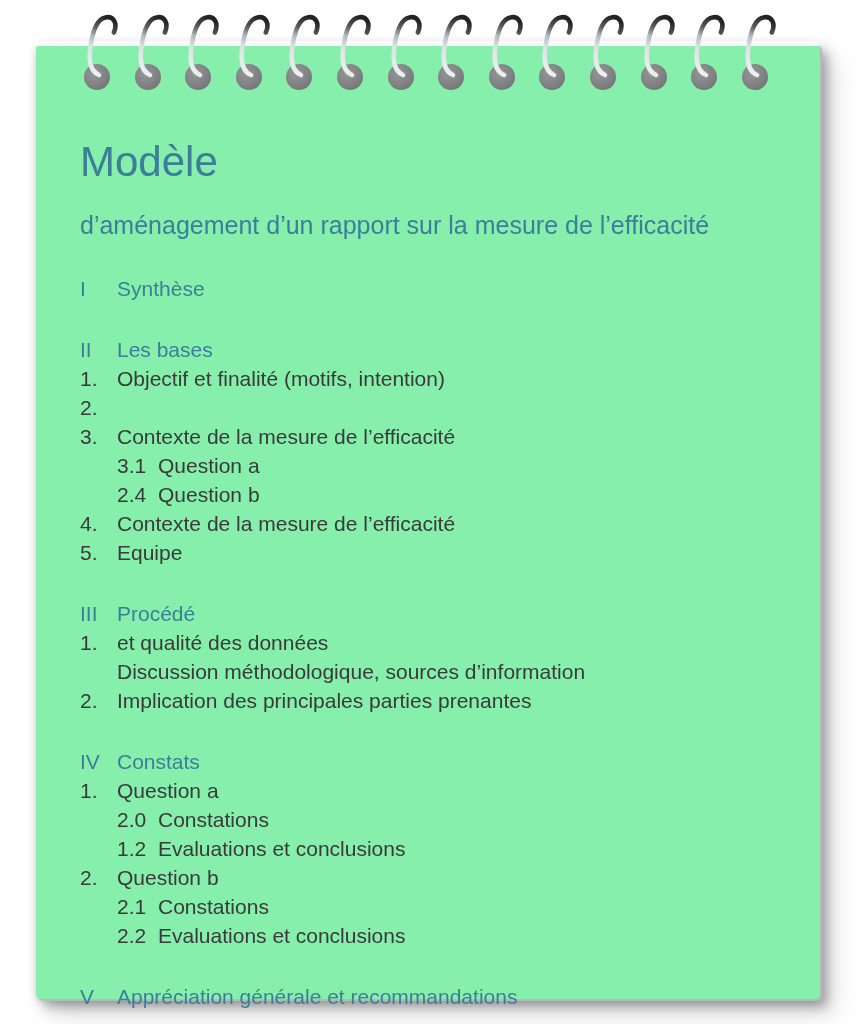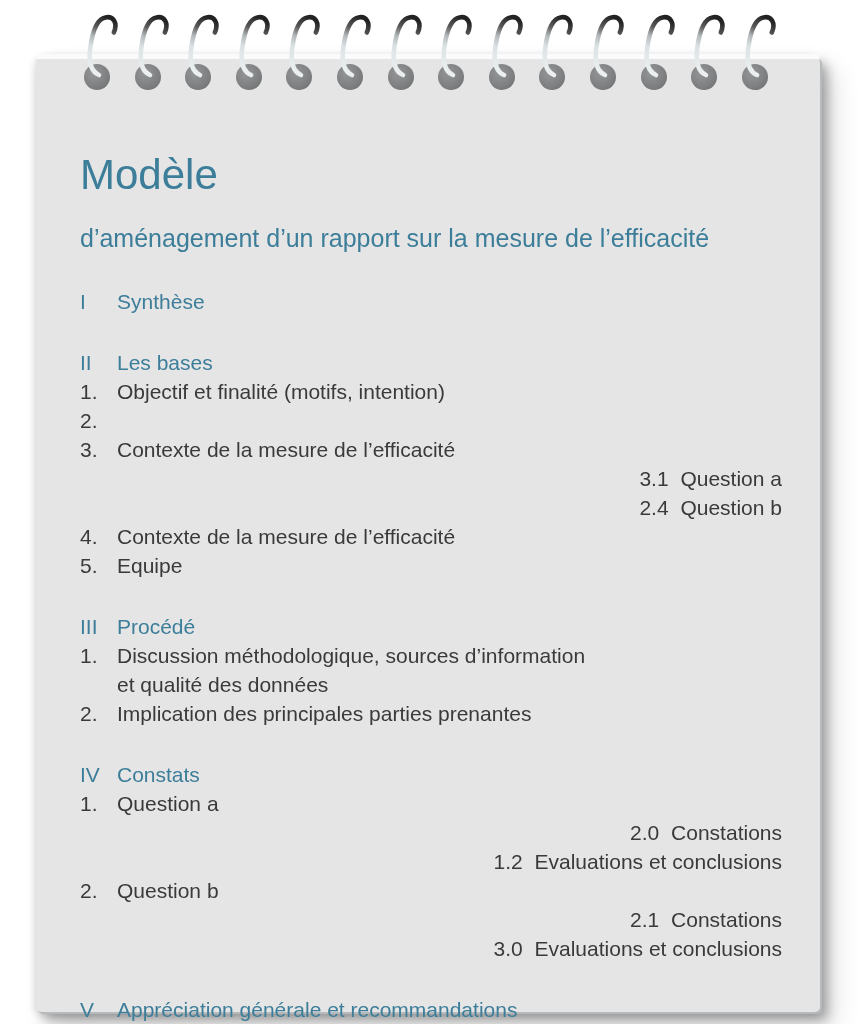--- a/index.html
+++ b/index.html
@@ -2,22 +2,22 @@
 <html><head>
 <meta charset="utf-8">
 <style>
   * { margin:0; padding:0; box-sizing:border-box; }
   html,body { width:860px; height:1024px; background:#ffffff; overflow:hidden;
               font-family:"Liberation Sans","DejaVu Sans",sans-serif; }
   .stage { position:relative; width:860px; height:1024px; background:#ffffff; }
 
   
   .page {
-    position:absolute; left:36px; top:54px; width:784px; height:958px;
-    background:#e5e5e5;
+    position:absolute; left:36px; top:41px; width:784px; height:958px;
+    background:#86efac;
     border-radius:9px 9px 5px 5px;
     box-shadow: 2px 2px 0 #b7babc,
                 7px 8px 12px rgba(70,72,74,0.45),
                 14px 16px 26px rgba(70,72,74,0.18),
                 -2px 2px 7px rgba(0,0,0,0.10);
     padding:0 38px 0 44px;
   }
   .page::before { 
     content:""; position:absolute; left:0; top:0; right:0; height:5px;
     background:#fafbfc; border-radius:9px 9px 0 0;
@@ -29,21 +29,21 @@
 
   
   .title    { margin-top:98px; font-size:42px; line-height:46px; color:#3c7e9a; }
   .subtitle { margin-top:24px; font-size:25px; line-height:32px; color:#3c7e9a; }
   .outline  { margin-top:33px; }
 
   .sec { display:flex; margin-top:32px; font-size:21px; line-height:29px; color:#3c7e9a; }
   .sec.first { margin-top:0; }
   .num   { flex:none; width:37px; }
   .row   { display:flex; font-size:21px; line-height:29px; color:#3a3a3a; }
-  .row.sub { margin-left:37px;justify-content:flex-end; }
+  .row.sub { margin-left:37px; }
   .subnum  { flex:none; width:41px; }
   .txt span { display:block; }
 </style>
 </head>
 <body>
 
 <svg width="0" height="0" style="position:absolute" aria-hidden="true">
   <defs>
     <linearGradient id="wireGrad" gradientUnits="userSpaceOnUse" x1="6" y1="64" x2="33" y2="10">
       <stop offset="0" stop-color="#eef2f3"></stop>
@@ -106,22 +106,22 @@
         <span>Equipe</span>
       </div>
 
       <div class="sec">
         <span class="num">III</span>
         <span>Procédé</span>
       </div>
       <div class="row">
         <span class="num">1.</span>
         <span class="txt">
+          <span>et qualité des données</span>
           <span>Discussion méthodologique, sources d’information</span>
-          <span>et qualité des données</span>
         </span>
       </div>
       <div class="row">
         <span class="num">2.</span>
         <span>Implication des principales parties prenantes</span>
       </div>
 
       <div class="sec">
         <span class="num">IV</span>
         <span>Constats</span>
@@ -140,21 +140,21 @@
       </div>
       <div class="row">
         <span class="num">2.</span>
         <span>Question b</span>
       </div>
       <div class="row sub">
         <span class="subnum">2.1</span>
         <span>Constations</span>
       </div>
       <div class="row sub">
-        <span class="subnum">3.0</span>
+        <span class="subnum">2.2</span>
         <span>Evaluations et conclusions</span>
       </div>
 
       <div class="sec">
         <span class="num">V</span>
         <span>Appréciation générale et recommandations</span>
       </div>
 
     </div>
   </div>

